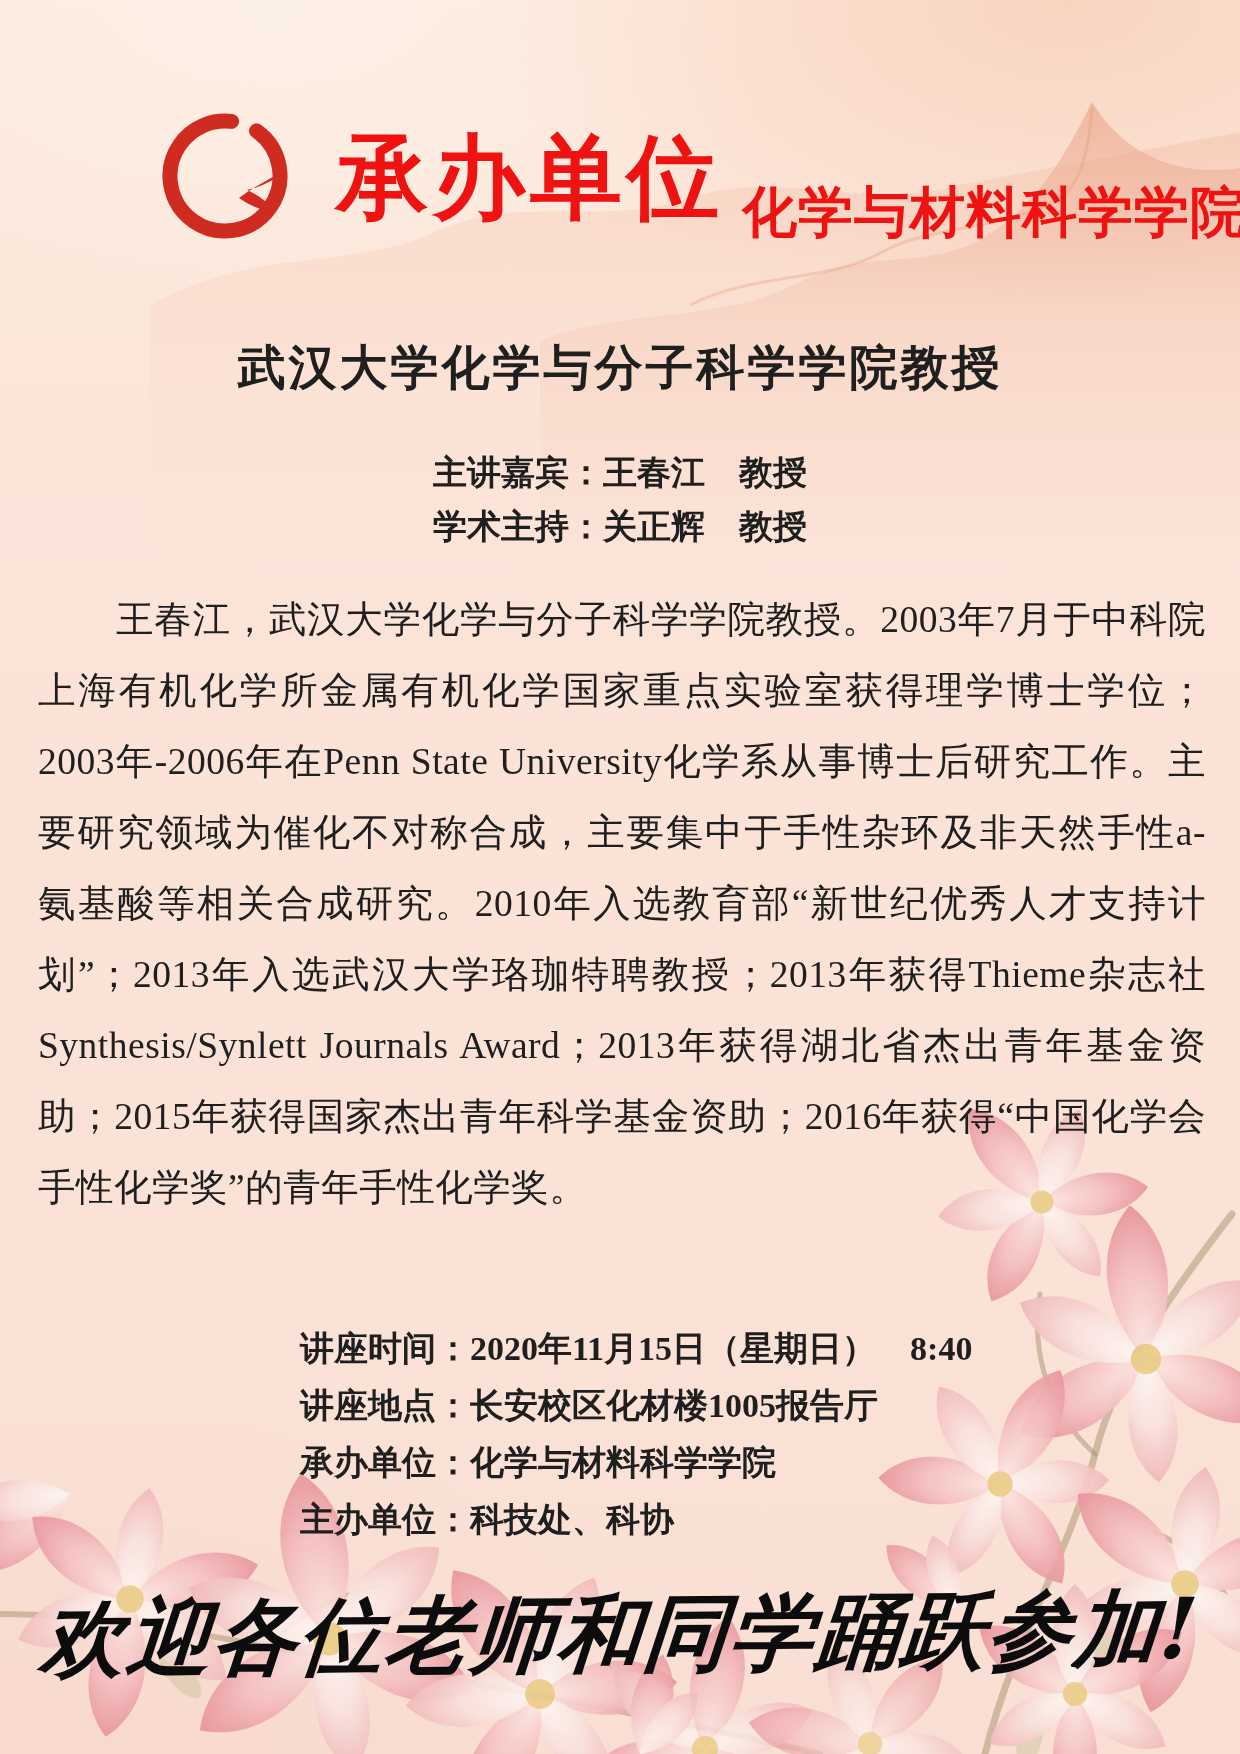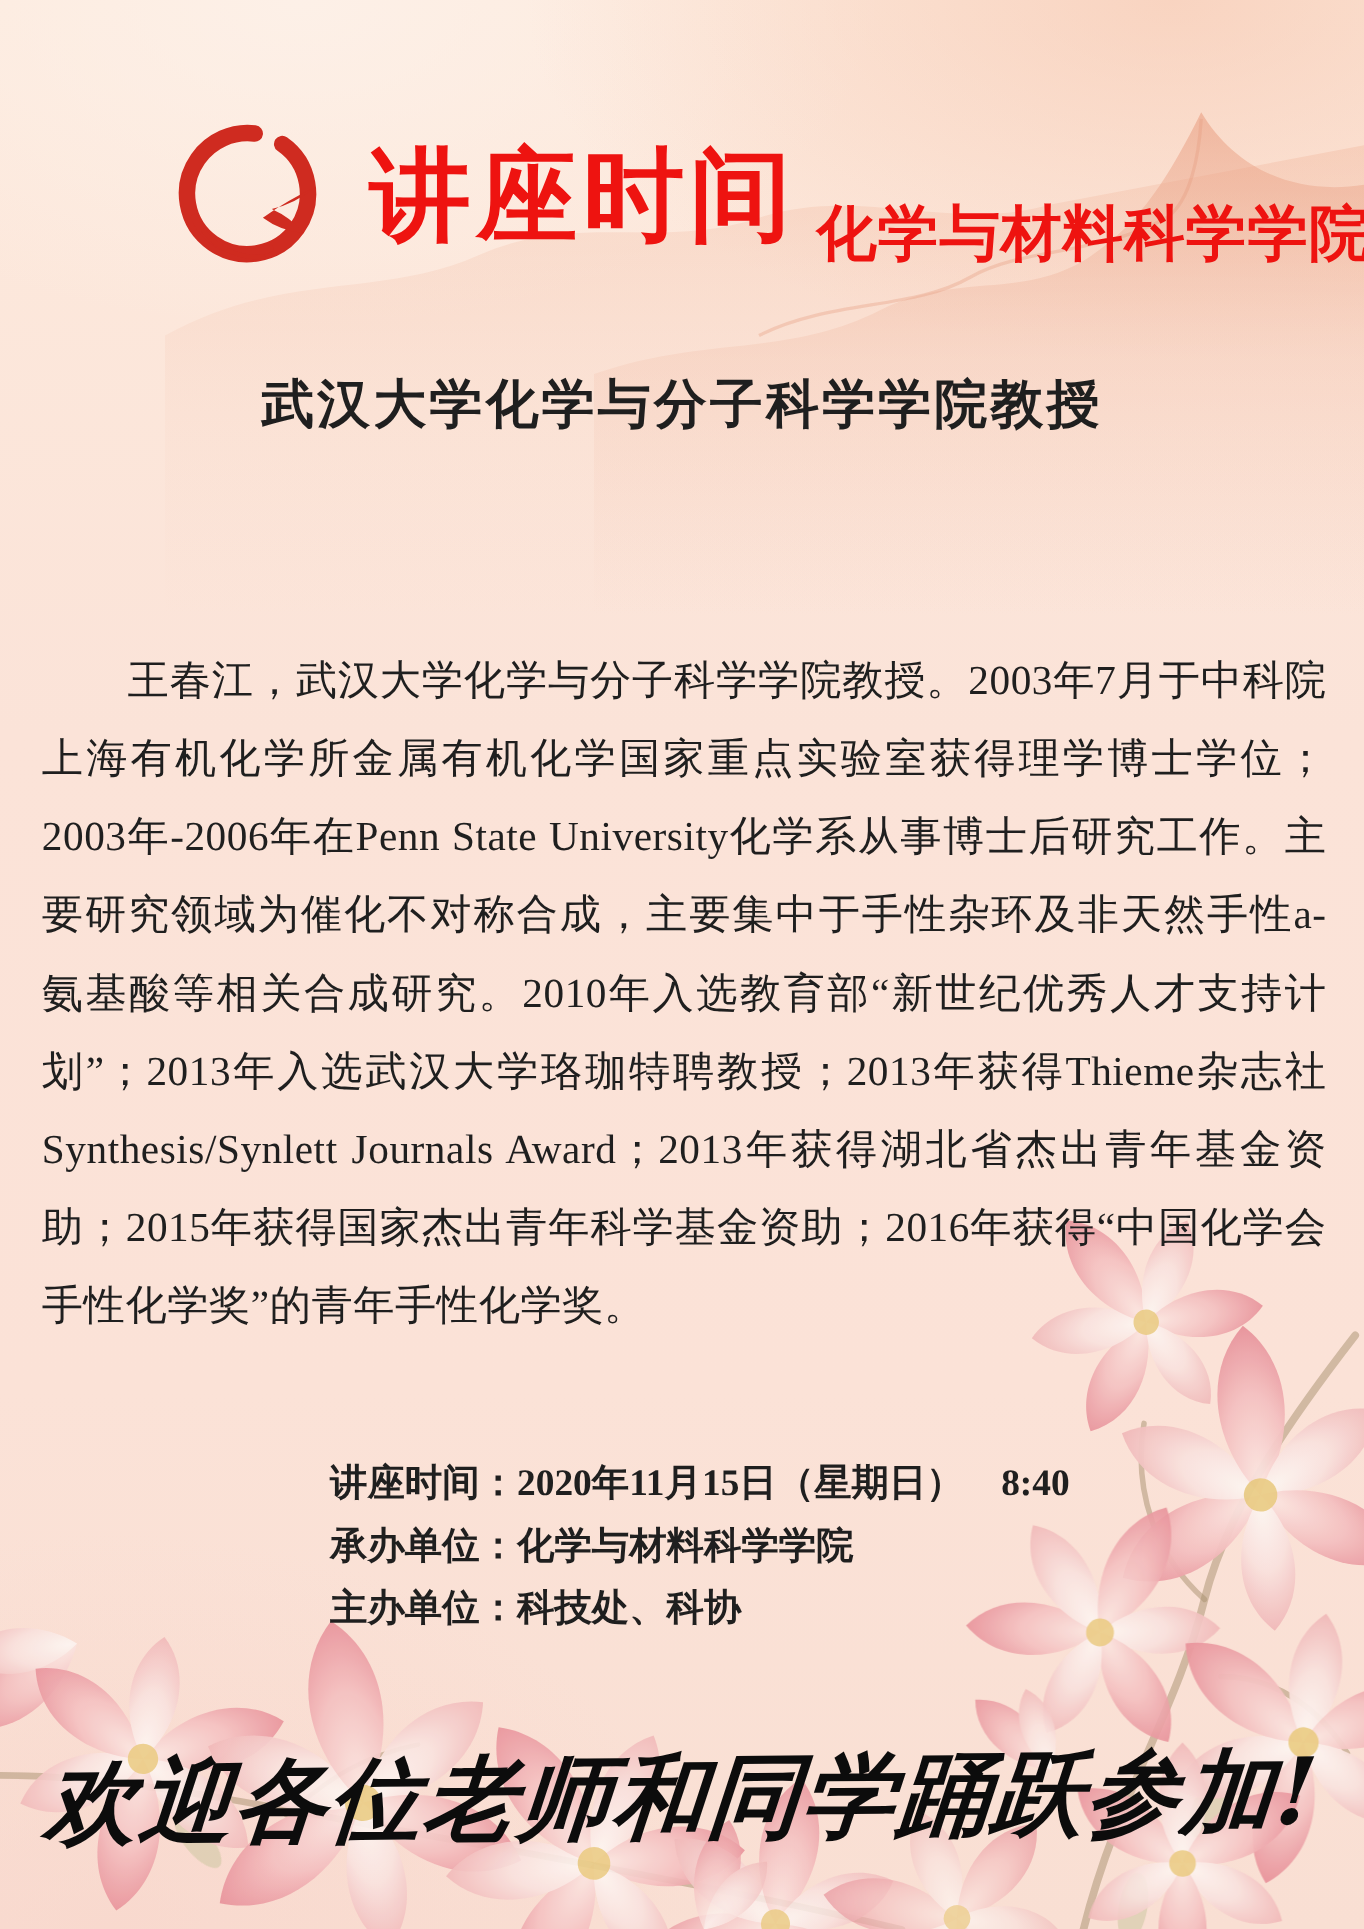--- a/index.html
+++ b/index.html
@@ -159,29 +159,34 @@
 
   <div class="logo">
     <svg viewBox="0 0 196 148" aria-hidden="true">
       <circle cx="98" cy="70" r="55" fill="none" stroke="#cf2b20" stroke-width="15" stroke-linecap="round" stroke-dasharray="318 28" transform="rotate(-55 98 70)"></circle>
       <path d="M160,64 Q140,80 120,84 Q138,92 149,106 Q128,104 112,92 Q134,76 160,64 Z" fill="#cf2b20"></path>
       <path d="M50,92 C62,118 92,130 118,120" fill="none" stroke="#cf2b20" stroke-width="7" stroke-linecap="round"></path>
       <path d="M58,104 C72,122 96,130 112,127" fill="none" stroke="#cf2b20" stroke-width="4" stroke-linecap="round" opacity="0.85"></path>
     </svg>
   </div>
 
-  <div class="layer forum-title">讲座时间</div>
+  <div class="layer forum-title">承办单位</div>
   <div class="layer lecture-number">化学与材料科学学院</div>
 
   <h1 class="layer lecture-title">武汉大学化学与分子科学学院教授</h1>
 
+  <div class="layer guest-lines">
+    <div>主讲嘉宾：王春江　教授</div>
+    <div>学术主持：关正辉　教授</div>
+  </div>
 
   <p class="layer bio">王春江，武汉大学化学与分子科学学院教授。2003年7月于中科院上海有机化学所金属有机化学国家重点实验室获得理学博士学位；2003年-2006年在Penn State University化学系从事博士后研究工作。主要研究领域为催化不对称合成，主要集中于手性杂环及非天然手性a-氨基酸等相关合成研究。2010年入选教育部“新世纪优秀人才支持计划”；2013年入选武汉大学珞珈特聘教授；2013年获得Thieme杂志社Synthesis/Synlett Journals Award；2013年获得湖北省杰出青年基金资助；2015年获得国家杰出青年科学基金资助；2016年获得“中国化学会手性化学奖”的青年手性化学奖。</p>
 
   <div class="layer details">
     <div>讲座时间：2020年11月15日（星期日）　8:40</div>
+    <div>讲座地点：长安校区化材楼1005报告厅</div>
     <div>承办单位：化学与材料科学学院</div>
     <div>主办单位：科技处、科协</div>
   </div>
 
   <div class="layer welcome">欢迎各位老师和同学踊跃参加!</div>
 
 </div>
 
 </body></html>

